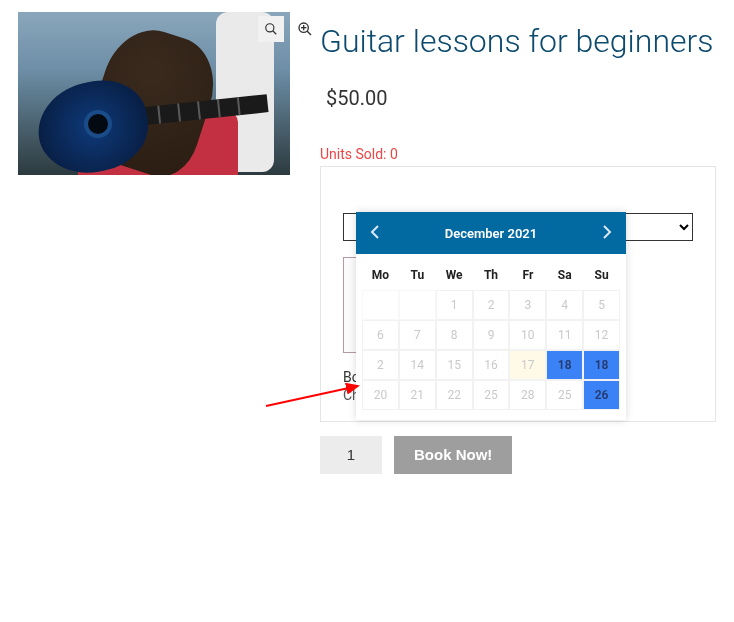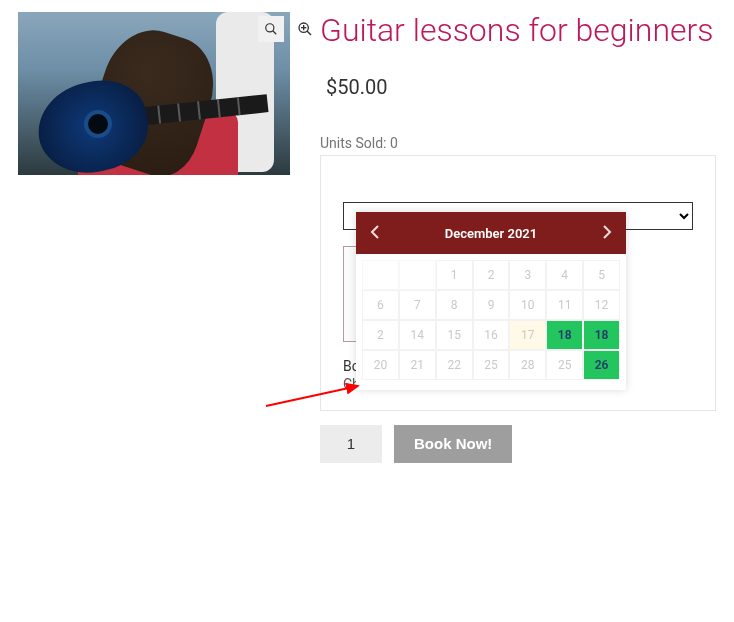--- a/index.html
+++ b/index.html
@@ -2,47 +2,47 @@
 <html><head>
 <meta charset="utf-8">
 <style>
   * { box-sizing: border-box; margin: 0; padding: 0; }
   body { font-family: -apple-system, "Segoe UI", Roboto, Arial, sans-serif; font-size: 14px; color: #333; background: #fff; width: 734px; height: 622px; overflow: hidden; }
   .page { display: flex; padding: 12px 18px 0 18px; gap: 30px; }
   .img-col { position: relative; width: 272px; flex: 0 0 272px; }
   .prod-img { width: 272px; height: 163px; background: #1a2833; position: relative; overflow: hidden; }
   .zoom-badge { position: absolute; top: 4px; right: 6px; width: 26px; height: 26px; background: #f1f1f1; display: flex; align-items: center; justify-content: center; cursor: pointer; z-index: 3; }
   .zoom-badge2 { position: absolute; top: 6px; right: -26px; width: 22px; height: 22px; display: flex; align-items: center; justify-content: center; }
-  .title { font-size: 32px; font-weight: 300; color: #be185d; line-height: 1.15; }
+  .title { font-size: 32px; font-weight: 300; color: #0c4a6e; line-height: 1.15; margin-top: 11px; }
   .price { margin-top: 26px; font-size: 20px; color: #333; margin-left: 6px; }
-  .units { margin-top: 36px; font-size: 14px; color: #737373; }
+  .units { margin-top: 36px; font-size: 14px; color: #ef4444; }
   .details-col { flex: 1; position: relative; }
   .booking-box { margin-top: 4px; border: 1px solid #e5e5e5; padding: 20px 22px 18px 22px; position: relative; }
   .form-row { margin-bottom: 16px; }
   .form-row select { width: 100%; height: 28px; border: 1px solid #333; background: #fff; font-size: 13px; }
   .date-input-box { width: 160px; height: 96px; border: 1px solid #b39aa9; background: #fbfbfb; position: relative; }
   .cal-icon-sm { position: absolute; bottom: 6px; right: 6px; width: 16px; height: 16px; }
   .booking-time-block { margin-top: 12px; }
   .bt-label { font-size: 14px; color: #333; }
   .bt-msg { font-size: 14px; color: #555; margin-top: 2px; }
   .cart-row { display: flex; gap: 12px; margin-top: 14px; }
   .qty { width: 62px; height: 38px; background: #ececec; border: none; text-align: center; font-size: 15px; color: #333; }
   .book-btn { height: 38px; padding: 0 20px; background: #9e9e9e; color: #fff; border: none; font-size: 15px; font-weight: 600; cursor: pointer; }
 
   
   .cal-popup { position: absolute; top: 212px; left: 356px; width: 270px; background: #fff; box-shadow: 0 0 8px rgba(0,0,0,0.15); z-index: 50; font-size: 13px; }
-  .cal-head { height: 42px; background: #7f1d1d; color: #fff; display: flex; align-items: center; justify-content: space-between; padding: 16px 10px; font-weight: 600; }
+  .cal-head { height: 42px; background: #0369a1; color: #fff; display: flex; align-items: center; justify-content: space-between; padding: 16px 10px; font-weight: 600; }
   .cal-arrow { cursor: pointer; opacity: 0.85; padding: 4px; }
   .cal-grid { padding: 6px 6px 10px 6px; }
   .cal-row { display: flex; }
   .cal-cell { flex: 1; height: 30px; display: flex; align-items: center; justify-content: center; font-size: 12px; }
   .cal-dh { font-weight: 700; color: #222; }
   .cal-day { border: 1px solid #f2f2f2; height: 30px; font-size: 12px; }
   .cal-dis { color: #c9c9c9; }
-  .cal-en { color: #263a6b; font-weight: 600; background: #22c55e; cursor: pointer; }
+  .cal-en { color: #263a6b; font-weight: 600; background: #3b82f6; cursor: pointer; }
   .cal-today { background: #fff9e8; }
 
   
   .arrow { position: absolute; top: 380px; left: 262px; width: 108px; height: 30px; z-index: 60; pointer-events: none; }
 
   
   .scene-guitar { position:absolute; inset:0; }
   .scene-bg { position:absolute; inset:0; background: linear-gradient(180deg,#8aa6bb 0%,#6d8fa7 35%,#2c3a3e 100%); }
   .scene-person { position:absolute; left:80px; top:20px; width:110px; height:140px; background: radial-gradient(circle at 40% 30%, #3a2a1e 0%, #2a1c12 100%); border-radius: 40% 40% 30% 30%; transform: rotate(18deg); }
   .scene-shirt { position:absolute; left:60px; top:100px; width:160px; height:80px; background:#c33041; border-radius:10px 10px 0 0; }
@@ -135,20 +135,29 @@
         </svg>
     </span>
     <span>December 2021</span>
     <span class="cal-arrow">
       <svg width="10" height="14" viewBox="0 0 10 14" fill="none" stroke="#fff" stroke-width="2">
           <polyline points="2,1 8,7 2,13"></polyline>
         </svg>
     </span>
   </div>
   <div class="cal-grid">
+    <div class="cal-row" id="cal-weekdays">
+        <div class="cal-cell cal-dh">Mo</div>
+        <div class="cal-cell cal-dh">Tu</div>
+        <div class="cal-cell cal-dh">We</div>
+        <div class="cal-cell cal-dh">Th</div>
+        <div class="cal-cell cal-dh">Fr</div>
+        <div class="cal-cell cal-dh">Sa</div>
+        <div class="cal-cell cal-dh">Su</div>
+      </div>
     <div id="cal-body">
         <div class="cal-row">
           <div class="cal-cell cal-day" style="border: 1px solid rgb(248, 248, 248);"></div>
           <div class="cal-cell cal-day" style="border: 1px solid rgb(248, 248, 248);"></div>
           <div class="cal-cell cal-day cal-dis">1</div>
           <div class="cal-cell cal-day cal-dis">2</div>
           <div class="cal-cell cal-day cal-dis">3</div>
           <div class="cal-cell cal-day cal-dis">4</div>
           <div class="cal-cell cal-day cal-dis">5</div>
         </div>

